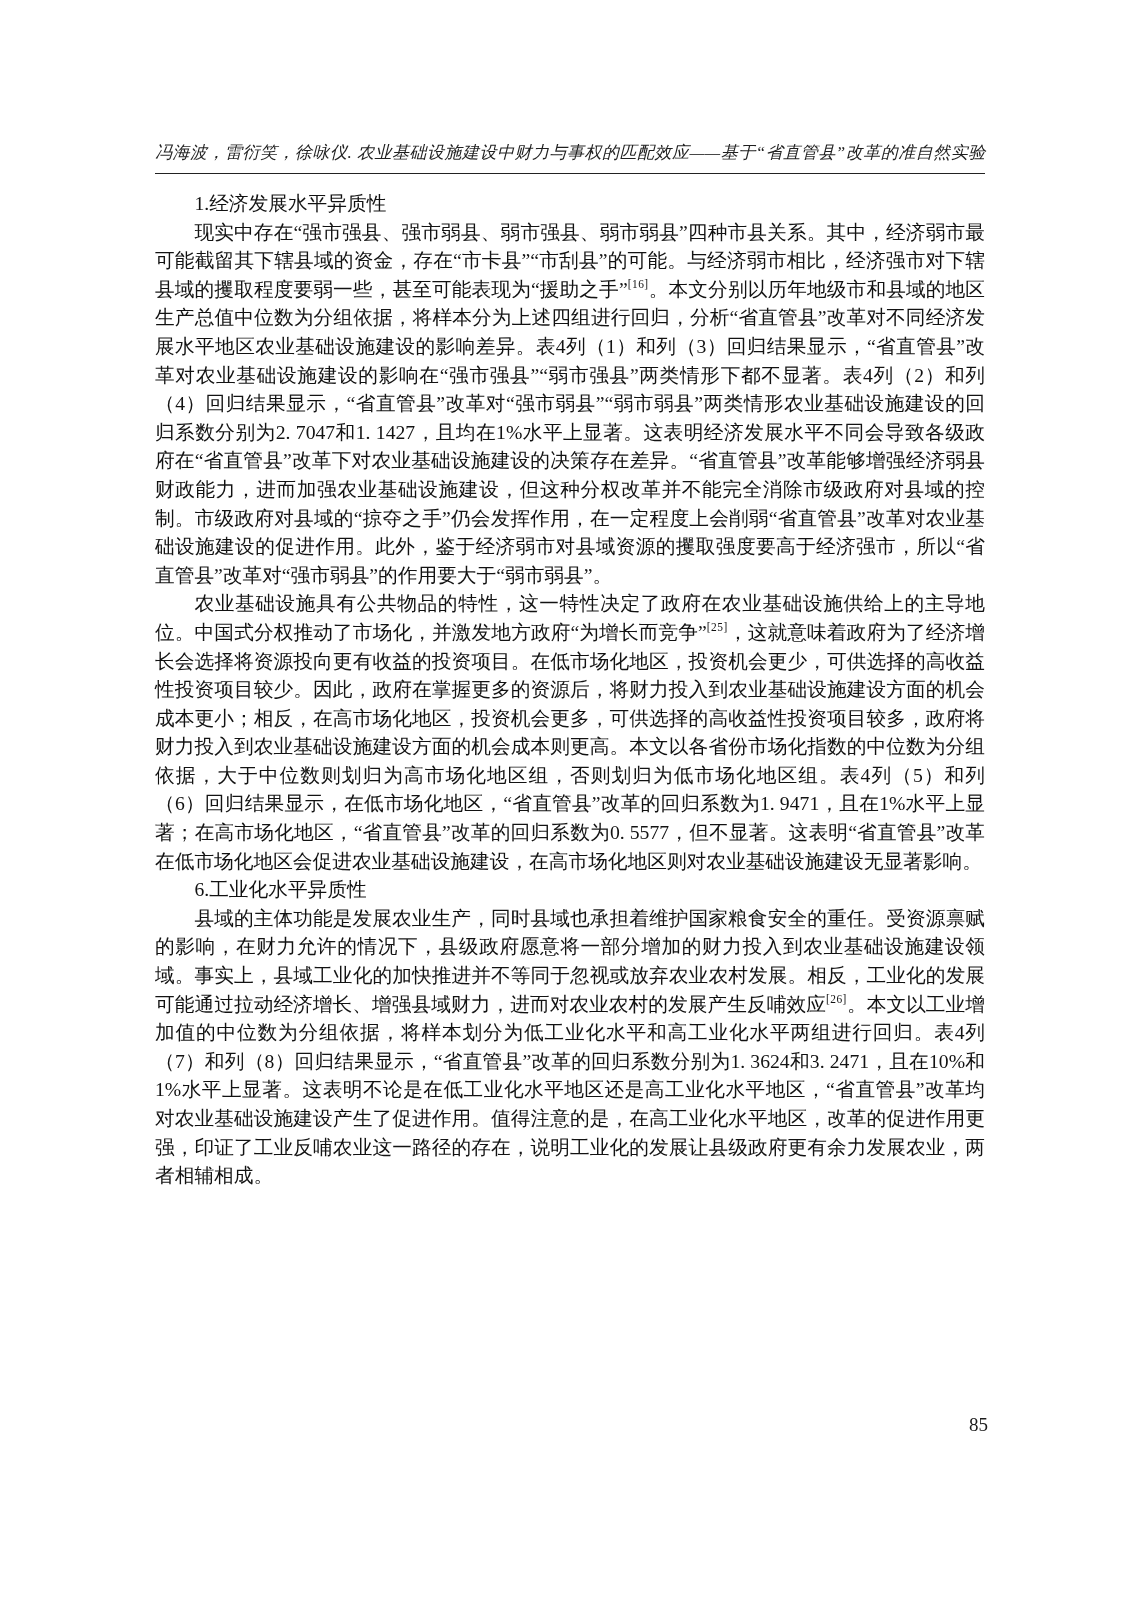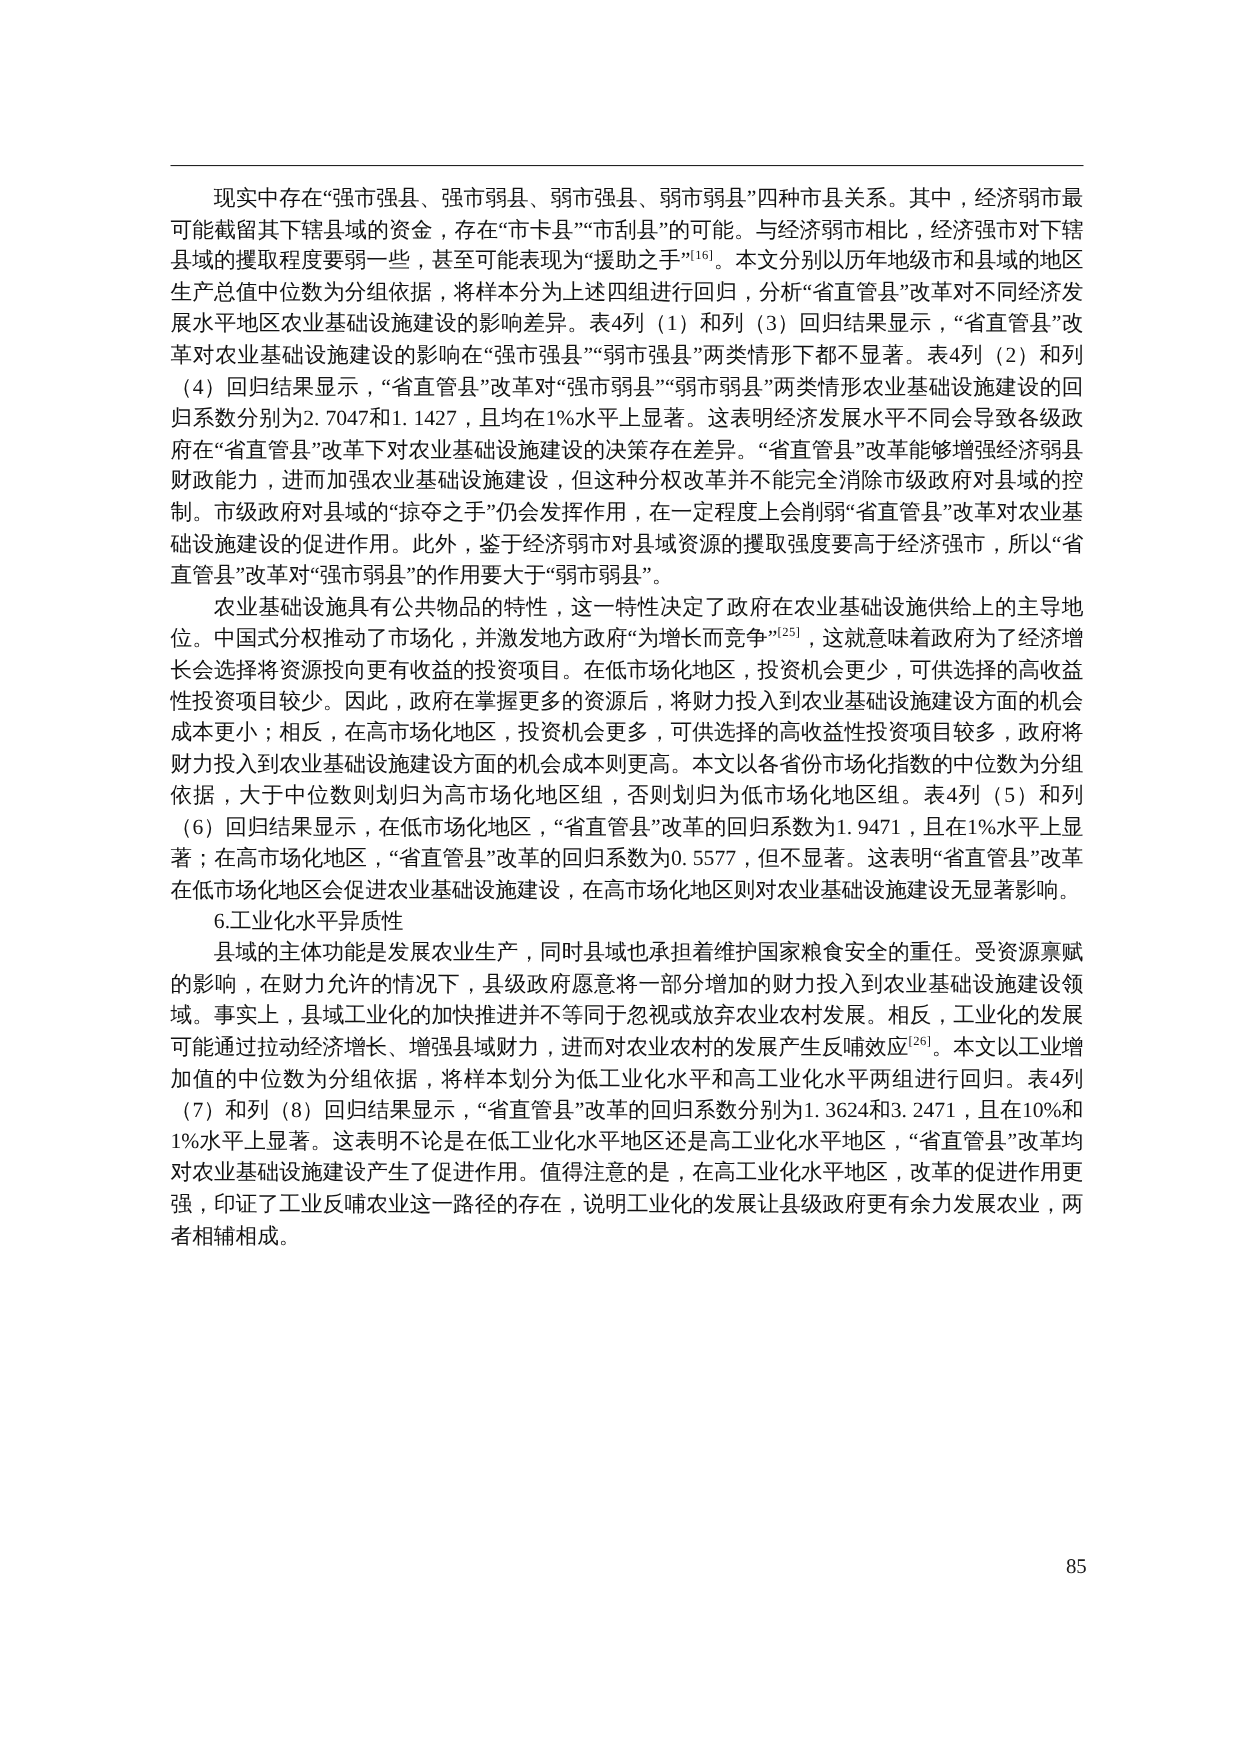--- a/index.html
+++ b/index.html
@@ -62,22 +62,24 @@
     top: 1414px;
     right: 152px;
     font-size: 19px;
     color: #1b1b1b;
   }
 </style>
 </head>
 <body>
 
 <div class="page-content">
+  <div class="running-header">冯海波，雷衍笑，徐咏仪. 农业基础设施建设中财力与事权的匹配效应——基于“省直管县”改革的准自然实验</div>
   <hr class="header-divider">
   <div class="article-body">
+      <p class="heading">1.经济发展水平异质性</p>
       <p class="paragraph">现实中存在“强市强县、强市弱县、弱市强县、弱市弱县”四种市县关系。其中，经济弱市最可能截留其下辖县域的资金，存在“市卡县”“市刮县”的可能。与经济弱市相比，经济强市对下辖县域的攫取程度要弱一些，甚至可能表现为“援助之手”<sup class="ref">[16]</sup>。本文分别以历年地级市和县域的地区生产总值中位数为分组依据，将样本分为上述四组进行回归，分析“省直管县”改革对不同经济发展水平地区农业基础设施建设的影响差异。表4列（1）和列（3）回归结果显示，“省直管县”改革对农业基础设施建设的影响在“强市强县”“弱市强县”两类情形下都不显著。表4列（2）和列（4）回归结果显示，“省直管县”改革对“强市弱县”“弱市弱县”两类情形农业基础设施建设的回归系数分别为2. 7047和1. 1427，且均在1%水平上显著。这表明经济发展水平不同会导致各级政府在“省直管县”改革下对农业基础设施建设的决策存在差异。“省直管县”改革能够增强经济弱县财政能力，进而加强农业基础设施建设，但这种分权改革并不能完全消除市级政府对县域的控制。市级政府对县域的“掠夺之手”仍会发挥作用，在一定程度上会削弱“省直管县”改革对农业基础设施建设的促进作用。此外，鉴于经济弱市对县域资源的攫取强度要高于经济强市，所以“省直管县”改革对“强市弱县”的作用要大于“弱市弱县”。</p>
       <p class="paragraph">农业基础设施具有公共物品的特性，这一特性决定了政府在农业基础设施供给上的主导地位。中国式分权推动了市场化，并激发地方政府“为增长而竞争”<sup class="ref">[25]</sup>，这就意味着政府为了经济增长会选择将资源投向更有收益的投资项目。在低市场化地区，投资机会更少，可供选择的高收益性投资项目较少。因此，政府在掌握更多的资源后，将财力投入到农业基础设施建设方面的机会成本更小；相反，在高市场化地区，投资机会更多，可供选择的高收益性投资项目较多，政府将财力投入到农业基础设施建设方面的机会成本则更高。本文以各省份市场化指数的中位数为分组依据，大于中位数则划归为高市场化地区组，否则划归为低市场化地区组。表4列（5）和列（6）回归结果显示，在低市场化地区，“省直管县”改革的回归系数为1. 9471，且在1%水平上显著；在高市场化地区，“省直管县”改革的回归系数为0. 5577，但不显著。这表明“省直管县”改革在低市场化地区会促进农业基础设施建设，在高市场化地区则对农业基础设施建设无显著影响。</p>
       <p class="heading">6.工业化水平异质性</p>
       <p class="paragraph">县域的主体功能是发展农业生产，同时县域也承担着维护国家粮食安全的重任。受资源禀赋的影响，在财力允许的情况下，县级政府愿意将一部分增加的财力投入到农业基础设施建设领域。事实上，县域工业化的加快推进并不等同于忽视或放弃农业农村发展。相反，工业化的发展可能通过拉动经济增长、增强县域财力，进而对农业农村的发展产生反哺效应<sup class="ref">[26]</sup>。本文以工业增加值的中位数为分组依据，将样本划分为低工业化水平和高工业化水平两组进行回归。表4列（7）和列（8）回归结果显示，“省直管县”改革的回归系数分别为1. 3624和3. 2471，且在10%和1%水平上显著。这表明不论是在低工业化水平地区还是高工业化水平地区，“省直管县”改革均对农业基础设施建设产生了促进作用。值得注意的是，在高工业化水平地区，改革的促进作用更强，印证了工业反哺农业这一路径的存在，说明工业化的发展让县级政府更有余力发展农业，两者相辅相成。</p>
     </div>
 </div>
 
 <div class="page-number">85</div>
 
 </body></html>

